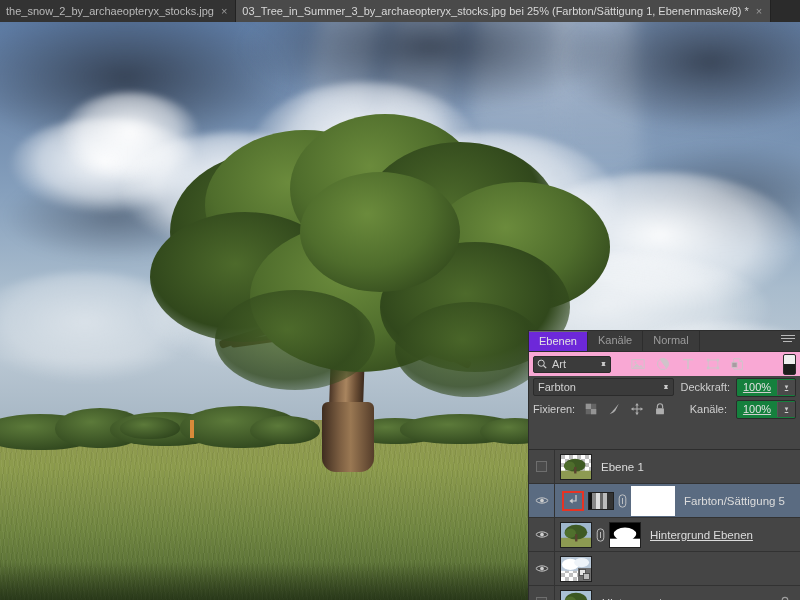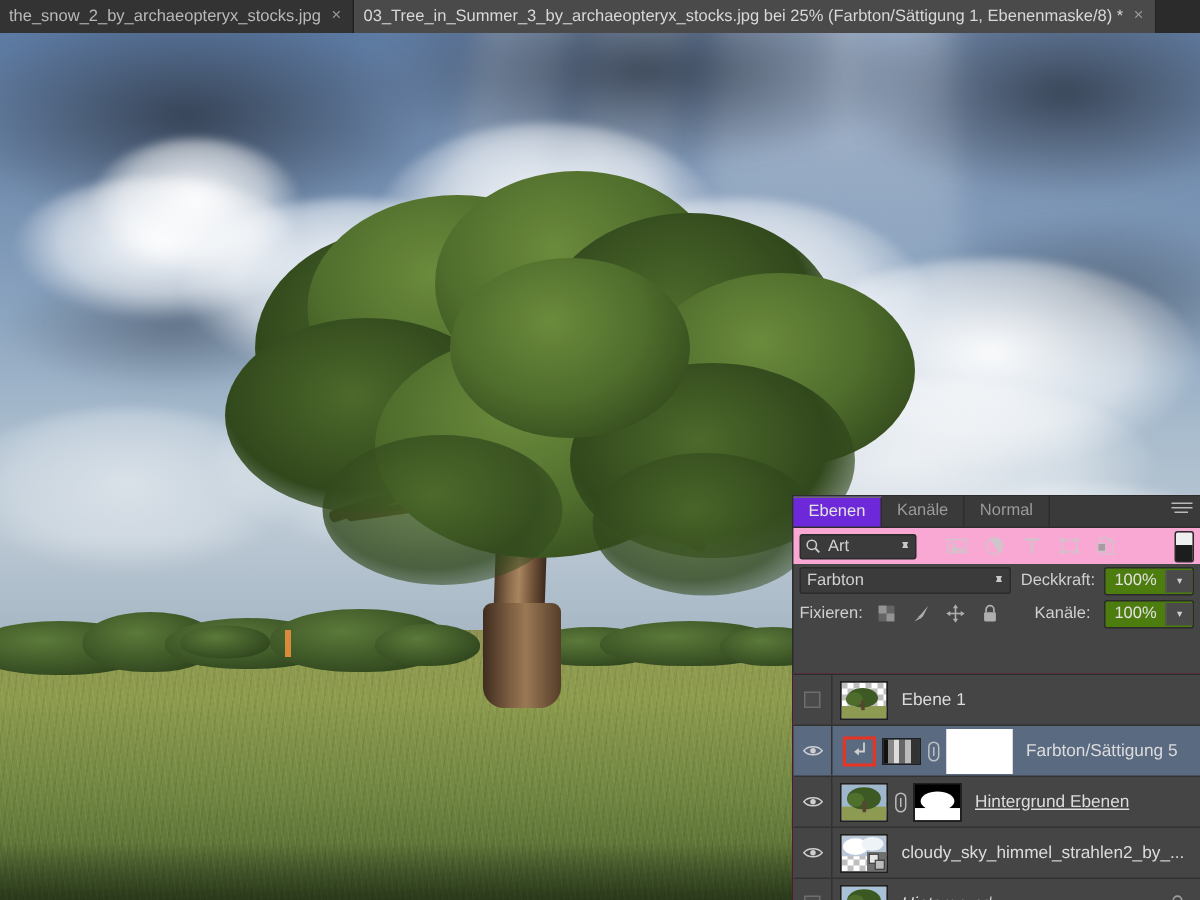--- a/index.html
+++ b/index.html
@@ -154,21 +154,21 @@
     display:flex;align-items:center;height:22px;padding:0 4px;gap:6px;
   }
   .blendsel{
     display:flex;align-items:center;
     width:145px;height:18px;background:#3b3b3b;border:1px solid #2b2b2b;border-radius:2px;
     padding:0 4px;box-sizing:border-box;color:#d2d2d2;font-size:11px;
   }
   .blendsel .lbl{flex:1;}
   .fieldlabel{font-size:11px;color:#cfcfcf;}
   .numfield{
-    display:flex;align-items:center;height:17px;border:1px solid #2b2b2b;background:#4d7c0f;border-radius:2px;
+    display:flex;align-items:center;height:17px;border:1px solid #2b2b2b;background:#15803d;border-radius:2px;text-decoration:underline;
   }
   .numfield .val{width:40px;text-align:center;color:#e2e2e2;font-size:11px;}
   .numfield .arrow{
     width:17px;height:15px;border-left:1px solid #555;display:flex;align-items:center;justify-content:center;
     color:#cfcfcf;font-size:7px;background:#4a4a4a;
   }
 
   .lockrow{display:flex;align-items:center;height:22px;padding:0 4px;gap:9px;}
   .lockrow .ic{width:14px;height:14px;opacity:.8;}
 
@@ -496,21 +496,20 @@
               <ellipse cx="10" cy="8" rx="9" ry="6" fill="#ffffff"></ellipse>
               <ellipse cx="22" cy="6" rx="8" ry="5" fill="#eef3f8"></ellipse>
             </svg>
             <svg style="position:absolute;right:0;bottom:0;" width="13" height="13" viewBox="0 0 13 13">
               <rect x="0" y="0" width="13" height="13" fill="#6f6f6f"></rect>
               <rect x="1.5" y="1.5" width="6" height="6" fill="#e6e6e6" stroke="#333" stroke-width="0.7"></rect>
               <rect x="5.5" y="5.5" width="6" height="6" fill="#bdbdbd" stroke="#333" stroke-width="0.7"></rect>
             </svg>
           </div>
         </div>
-        <div class="layername">cloudy_sky_himmel_strahlen2_by_...</div>
       </div>
 
       <div class="layerrow">
         <div class="eyecell">
           <span class="chkbox"></span>
         </div>
         <div class="thumbs">
           <div class="thumb">
             <svg class="tree-mini" viewBox="0 0 32 26" preserveAspectRatio="none">
               <rect x="0" y="0" width="32" height="18" fill="#a9c1d6"></rect>

